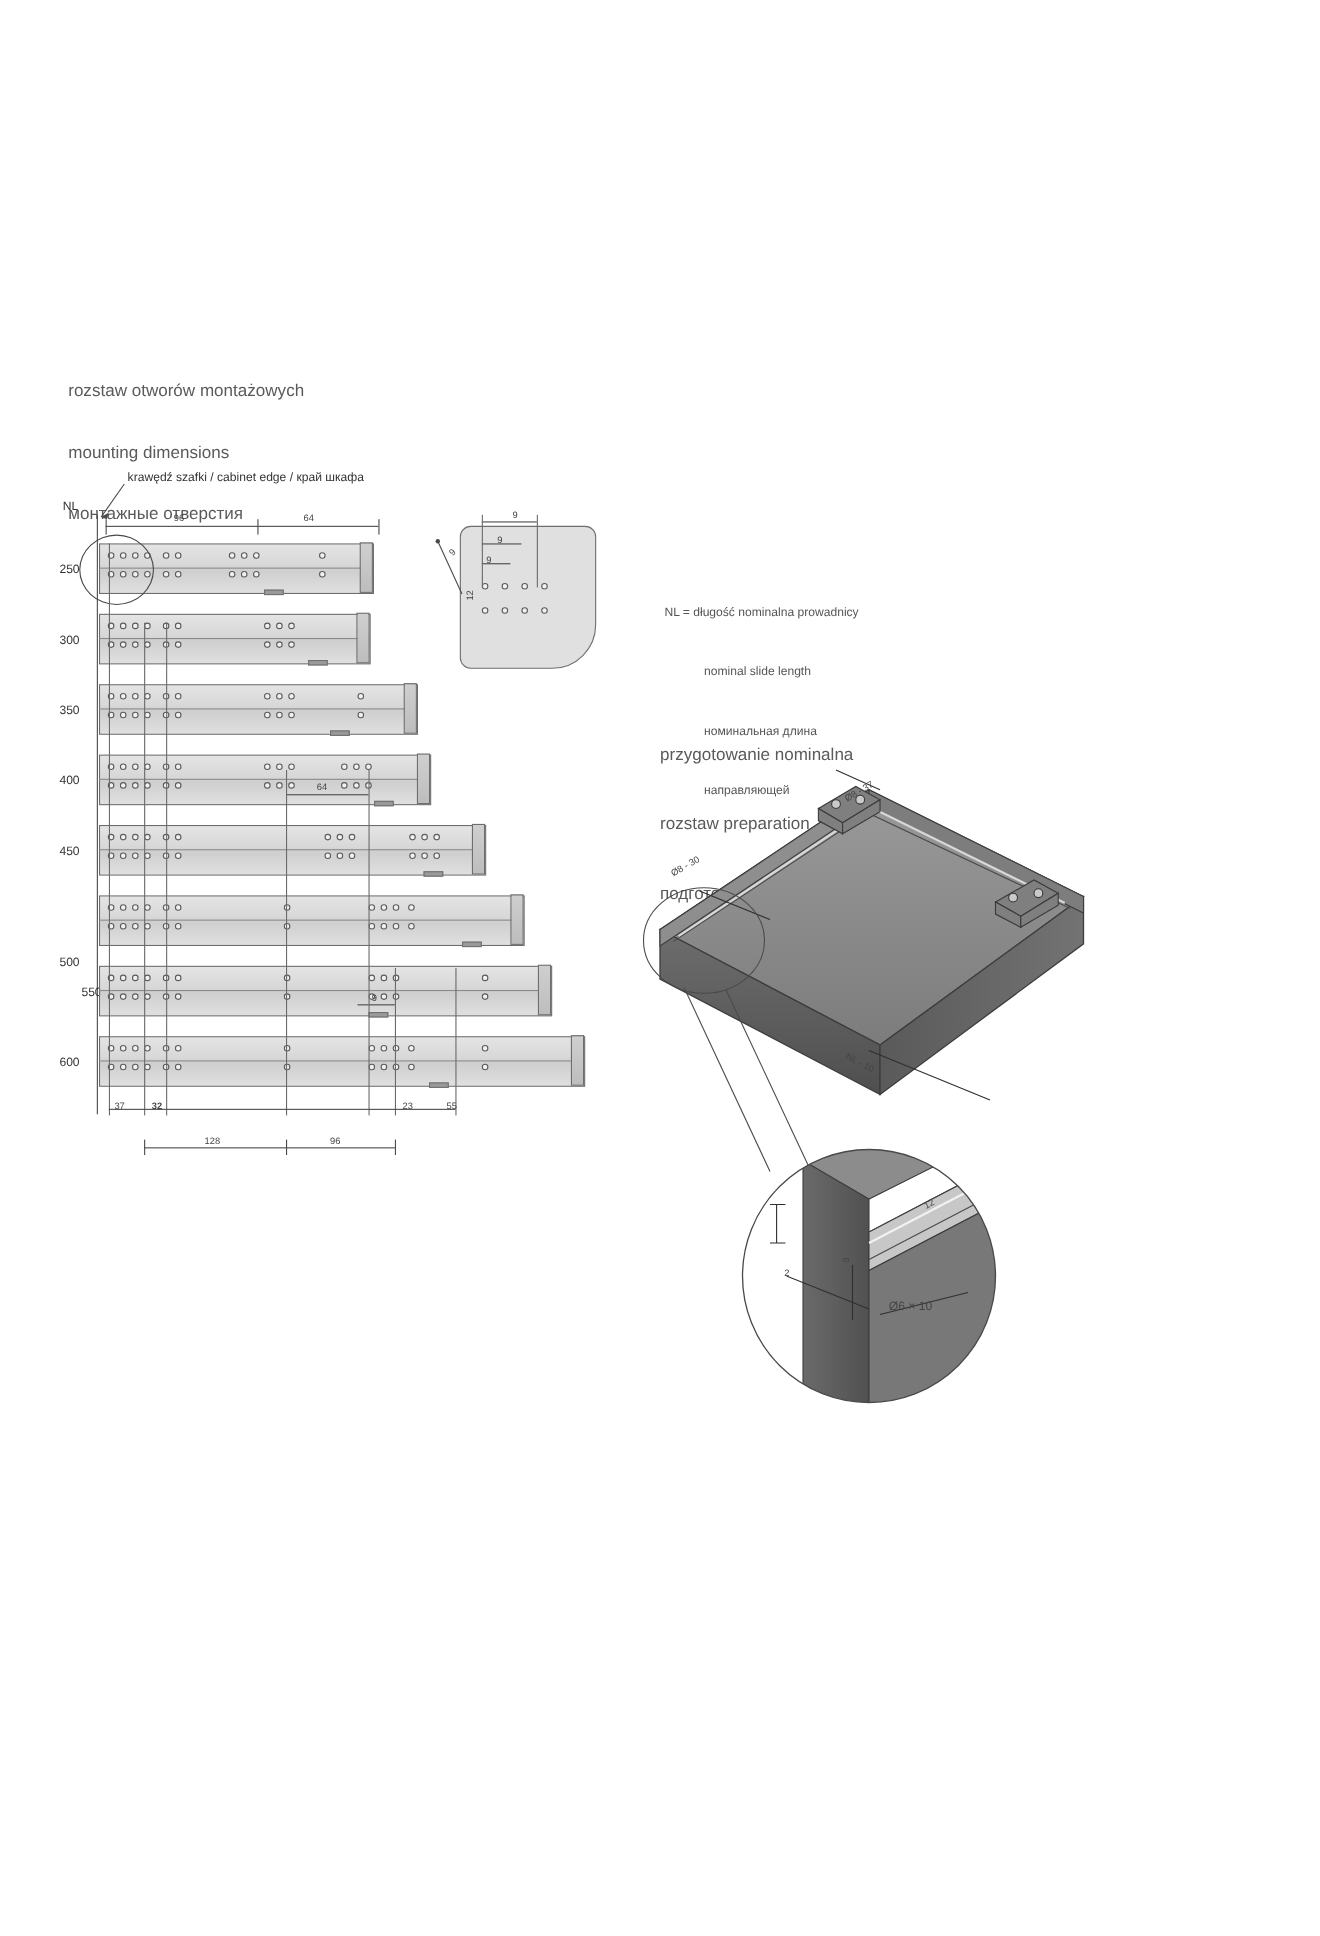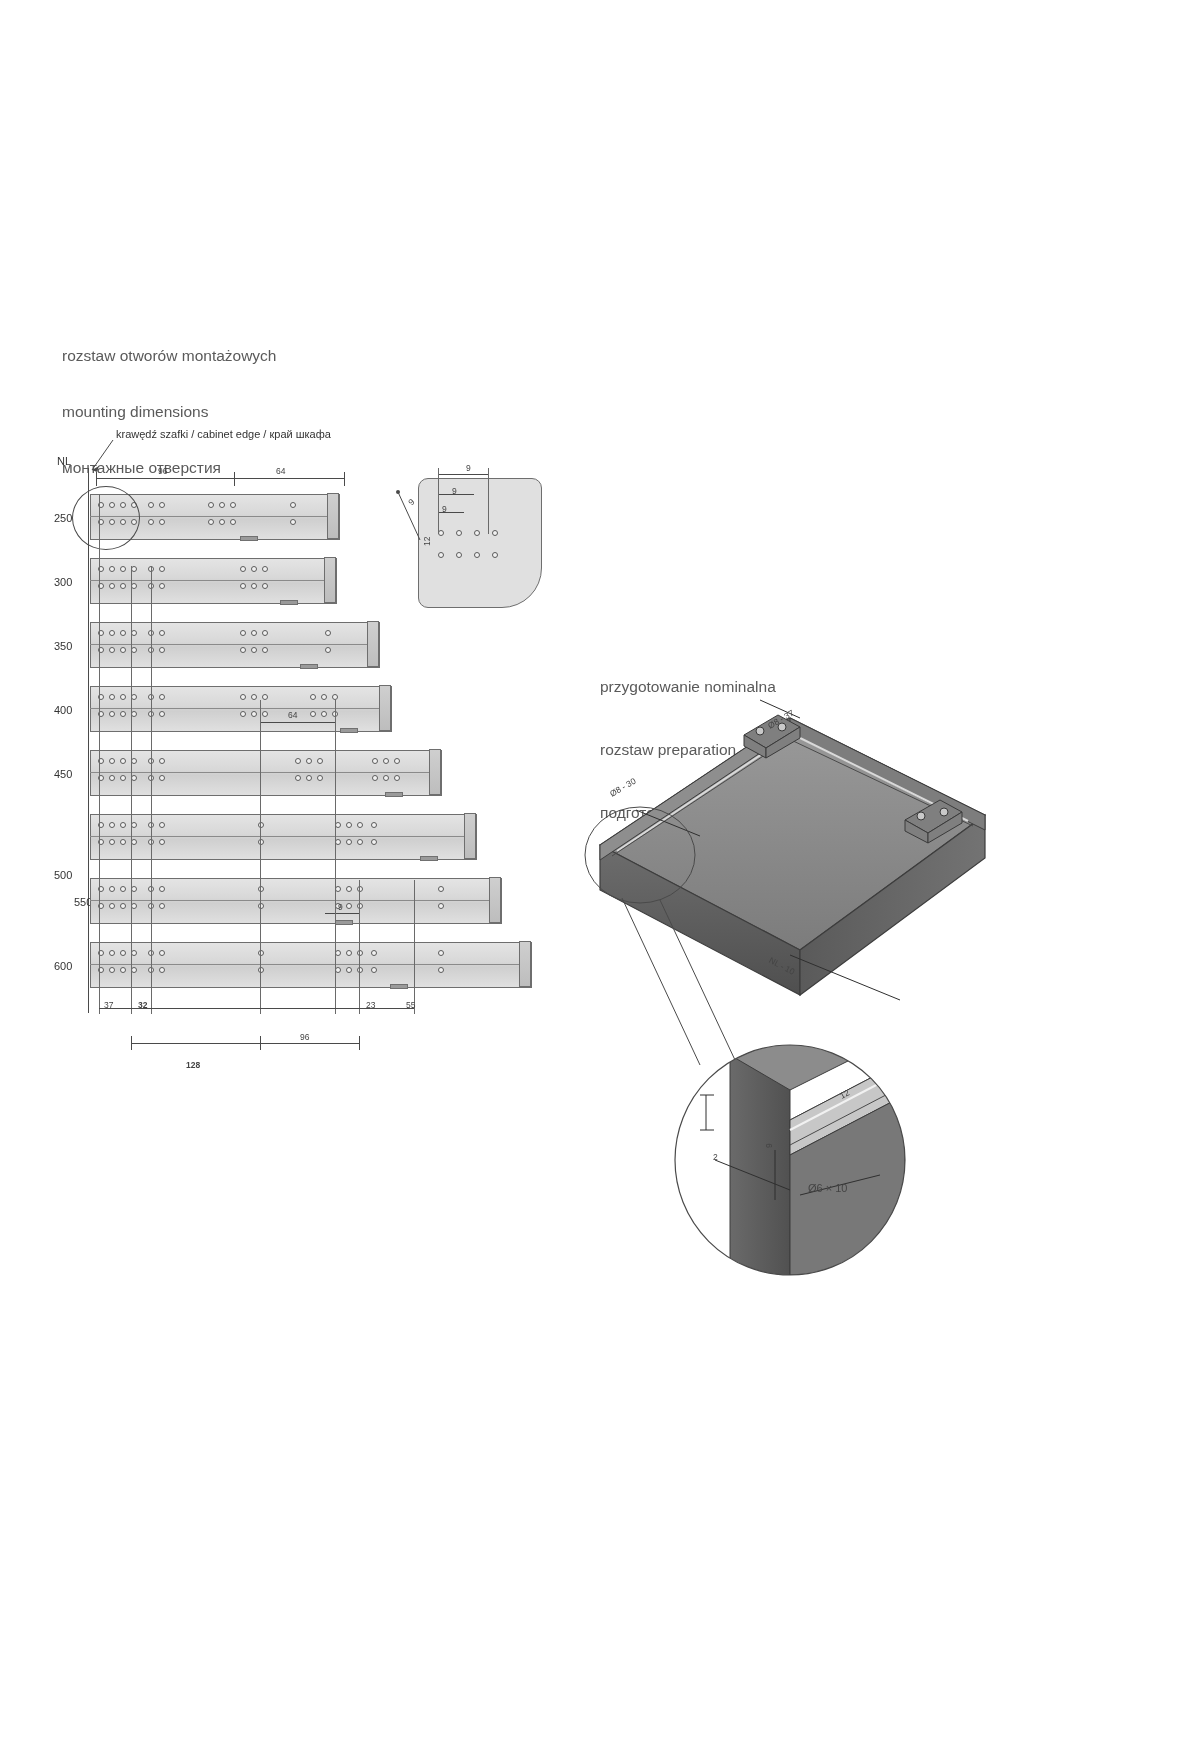--- a/index.html
+++ b/index.html
@@ -393,21 +393,21 @@
   <div class="hline" style="left:99px;top:1008px;width:315px;"></div>
   <div class="txt dim" style="left:104px;top:1000px;">37</div>
   <div class="txt dim" style="left:138px;top:1000px;font-weight:bold;">32</div>
   <div class="txt dim" style="left:366px;top:1000px;">23</div>
   <div class="txt dim" style="left:406px;top:1000px;">55</div>
 
   <div class="hline" style="left:131px;top:1043px;width:228px;"></div>
   <div class="vline" style="left:131px;top:1036px;height:14px;"></div>
   <div class="vline" style="left:260px;top:1036px;height:14px;"></div>
   <div class="vline" style="left:359px;top:1036px;height:14px;"></div>
-  <div class="txt dim" style="left:186px;top:1060px;font-weight:bold;">128</div>
+  <div class="txt dim" style="left:186px;top:1032px;">128</div>
   <div class="txt dim" style="left:300px;top:1032px;">96</div>
 
   <div id="detail-balloon"></div>
   <svg class="wrap" width="1200" height="1760" style="pointer-events:none;">
     <line x1="398" y1="492" x2="420" y2="540" stroke="#4a4a4a" stroke-width="1"></line>
     <circle cx="398" cy="492" r="2" fill="#4a4a4a"></circle>
   </svg>
   <div class="holes" style="left:438px;top:530px;">
     <div class="hole" style="left:0;top:0;"></div>
       <div class="hole" style="left:18px;top:0;"></div>
@@ -422,20 +422,26 @@
   <div class="hline" style="left:438px;top:494px;width:36px;"></div>
   <div class="hline" style="left:438px;top:512px;width:26px;"></div>
   <div class="txt dim" style="left:466px;top:463px;">9</div>
   <div class="txt dim" style="left:452px;top:486px;">9</div>
   <div class="txt dim" style="left:442px;top:504px;">9</div>
   <div class="txt dim" style="left:422px;top:546px;transform:rotate(-90deg);transform-origin:left top;">12</div>
   <div class="txt dim" style="left:406px;top:500px;transform:rotate(-45deg);transform-origin:left top;">9</div>
   <div class="vline thin" style="left:438px;top:468px;height:66px;"></div>
   <div class="vline thin" style="left:488px;top:468px;height:66px;"></div>
 
+  <div class="txt note" style="left:604px;top:512px;line-height:18px;">
+    <div>NL = długość nominalna prowadnicy</div>
+    <div style="padding-left:36px;">nominal slide length</div>
+    <div style="padding-left:36px;">номинальная длина</div>
+    <div style="padding-left:36px;">направляющей</div>
+  </div>
 
   <div class="txt" style="left:600px;top:634px;line-height:21px;font-size:15.5px;color:#5a5a5a;">
     <div>przygotowanie nominalna</div>
     <div>rozstaw preparation</div>
     <div>подготовка к установке</div>
   </div>
 
   <svg class="wrap" width="1200" height="1760">
     <defs>
       <linearGradient id="gTop" x1="0" y1="0" x2="0" y2="1">

